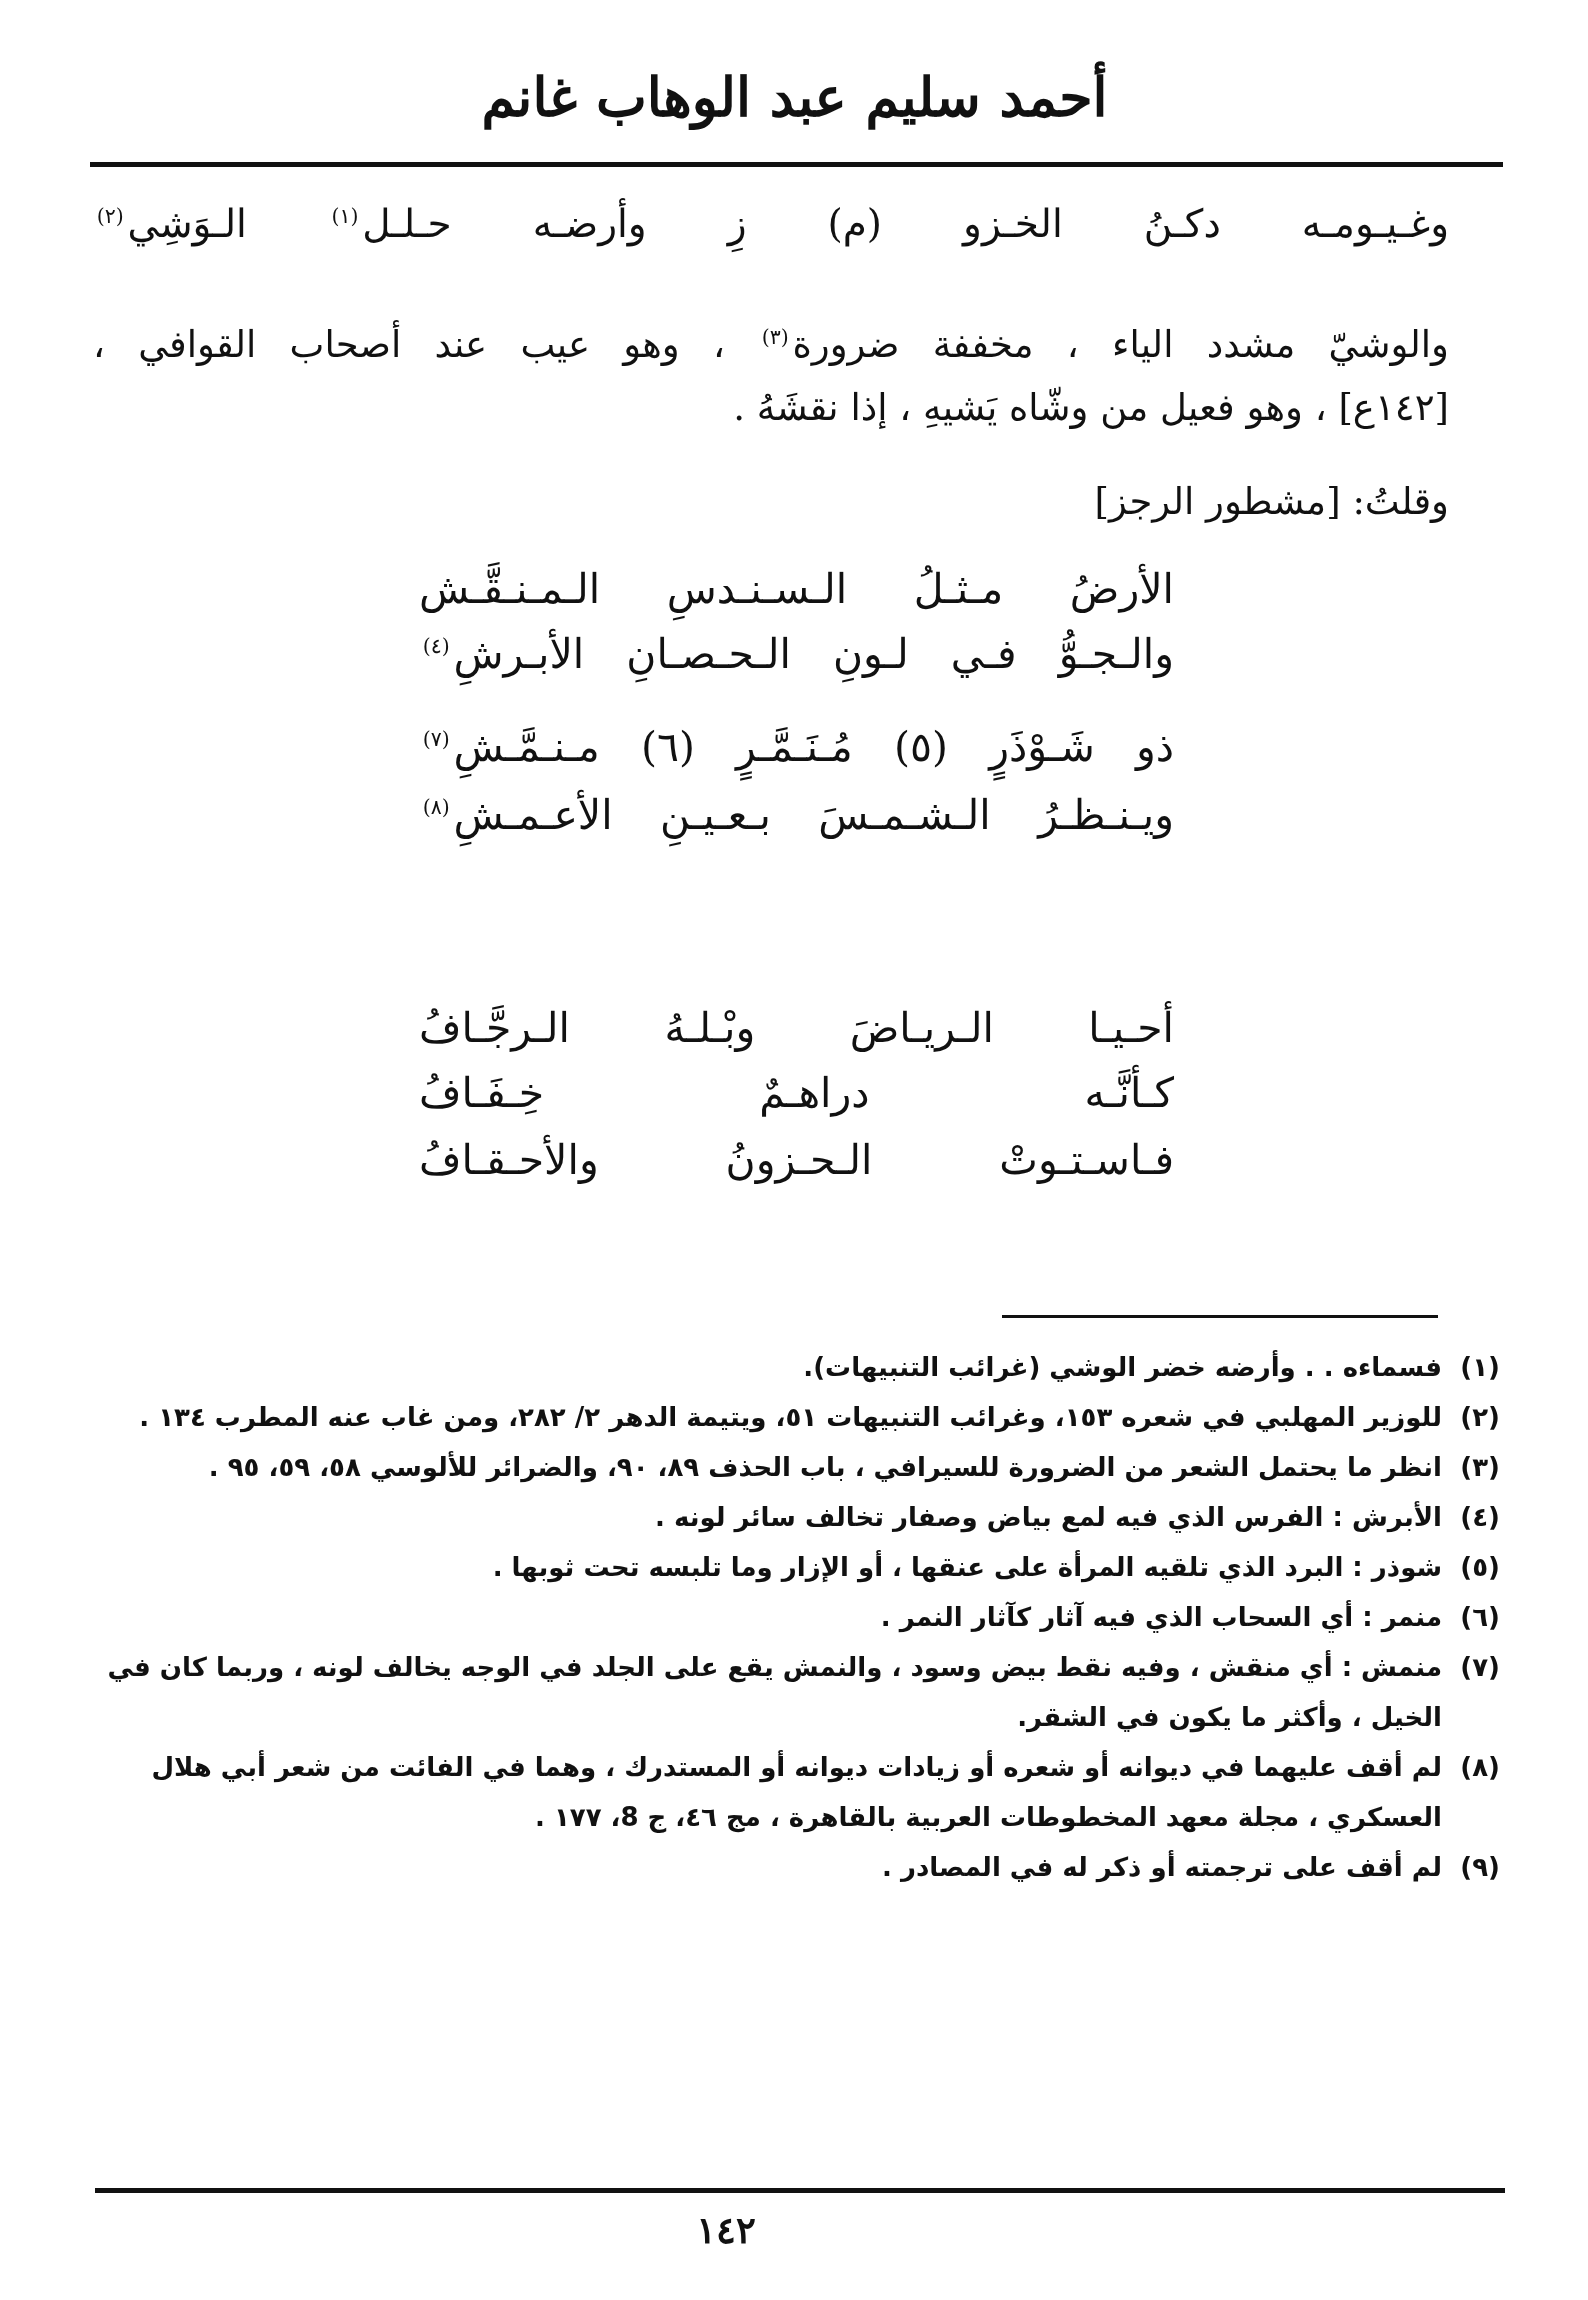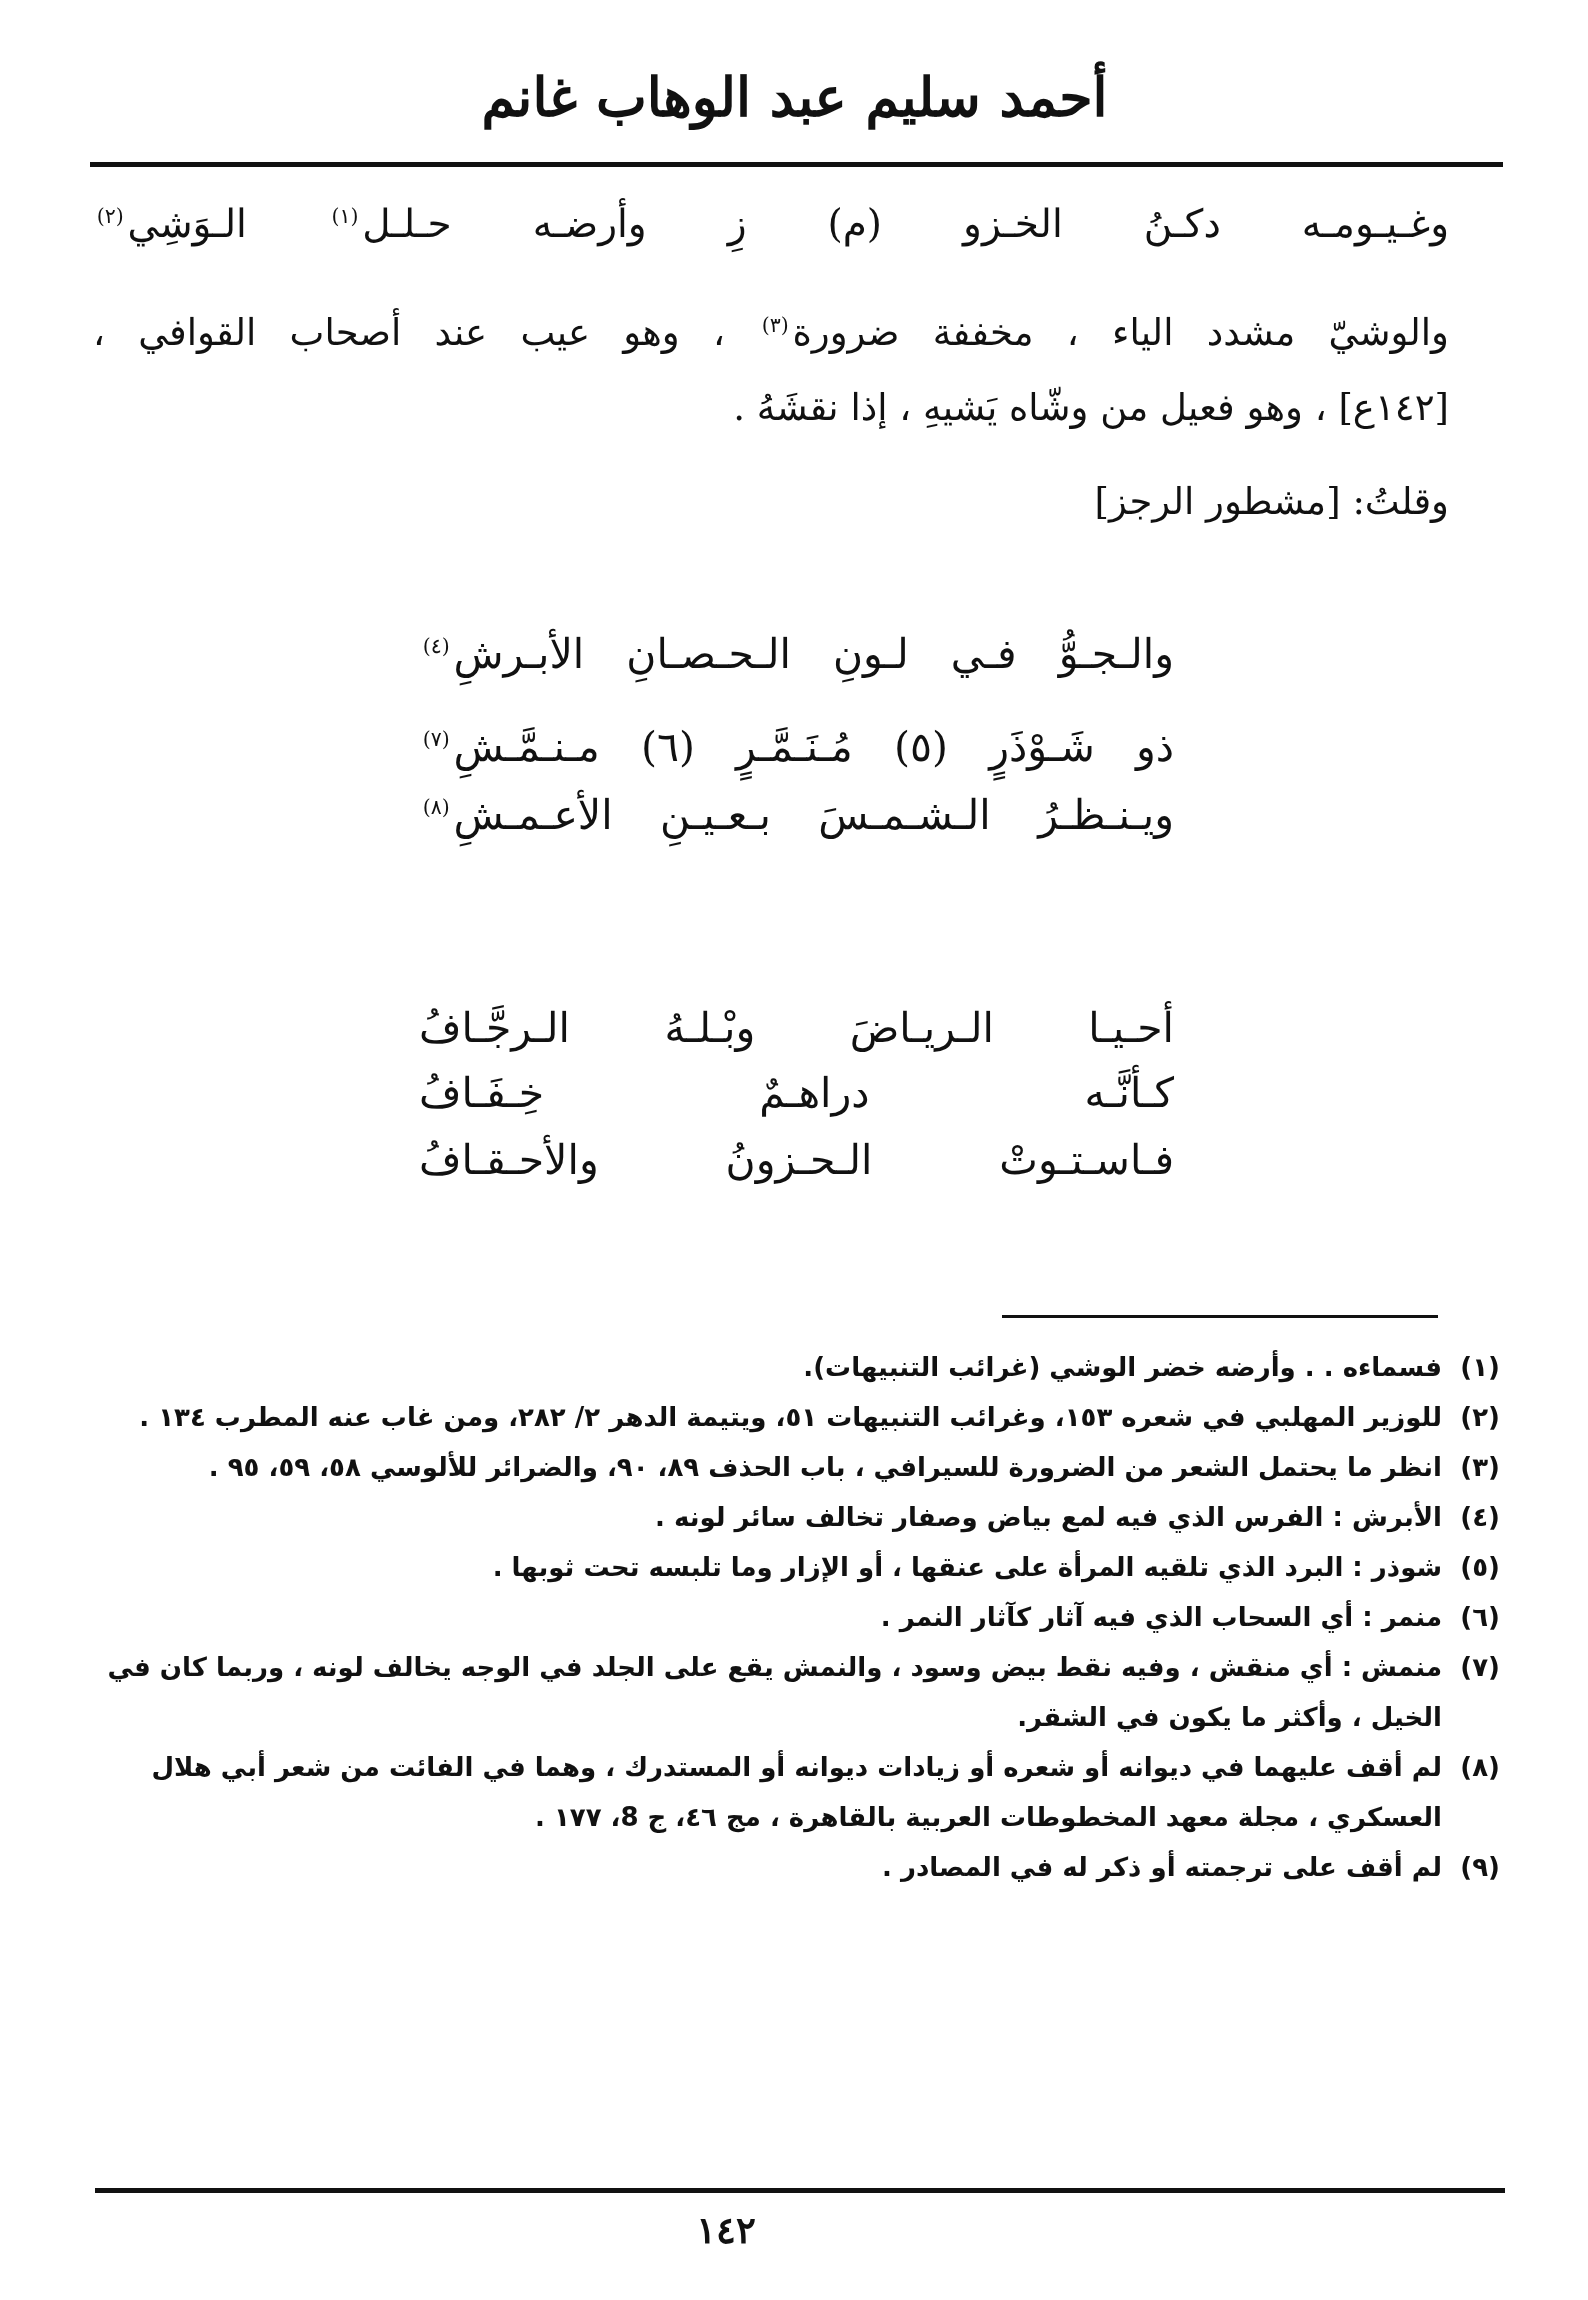--- a/index.html
+++ b/index.html
@@ -106,28 +106,31 @@
 
 <div class="page">
 
   <div class="running-head">أحمد سليم عبد الوهاب غانم</div>
   <div class="rule top"></div>
 
   <div class="body-line wide" style="top:191px; font-size:39px;">
     <span>وغـيـومـه دكـنُ الخـزو (م) زِ وأرضـه حـلـل</span><sup class="fn">(١)</sup><span> الـوَشِي</span><sup class="fn">(٢)</sup>
   </div>
 
-  <div class="body-line wide" style="top:300px;">
+  <div class="body-line wide" style="top:312px;">
     <span>والوشيّ مشدد الياء ، مخففة ضرورة</span><sup class="fn">(٣)</sup><span> ، وهو عيب عند أصحاب القوافي ،</span>
   </div>
 
   <div class="body-line" style="top:375px;">[١٤٢ع] ، وهو فعيل من وشّاه يَشيهِ ، إذا نقشَهُ .</div>
 
   <div class="body-line" style="top:469px;">وقلتُ: [مشطور الرجز]</div>
 
+  <div class="verse" style="top:557px;">
+    <span>الأرضُ مـثـلُ الـسـنـدسِ الـمـنـقَّـش</span>
+  </div>
   <div class="verse" style="top:622px;">
     <span>والـجـوُّ فـي لـونِ الـحـصـانِ الأبـرشِ</span><sup class="fn">(٤)</sup>
   </div>
   <div class="verse" style="top:715px;">
     <span>ذو شَـوْذَرٍ (٥) مُـنَـمَّـرٍ (٦) مـنـمَّـشِ</span><sup class="fn">(٧)</sup>
   </div>
   <div class="verse" style="top:783px;">
     <span>ويـنـظـرُ الـشـمـسَ بـعـيـنِ الأعـمـشِ</span><sup class="fn">(٨)</sup>
   </div>
 

